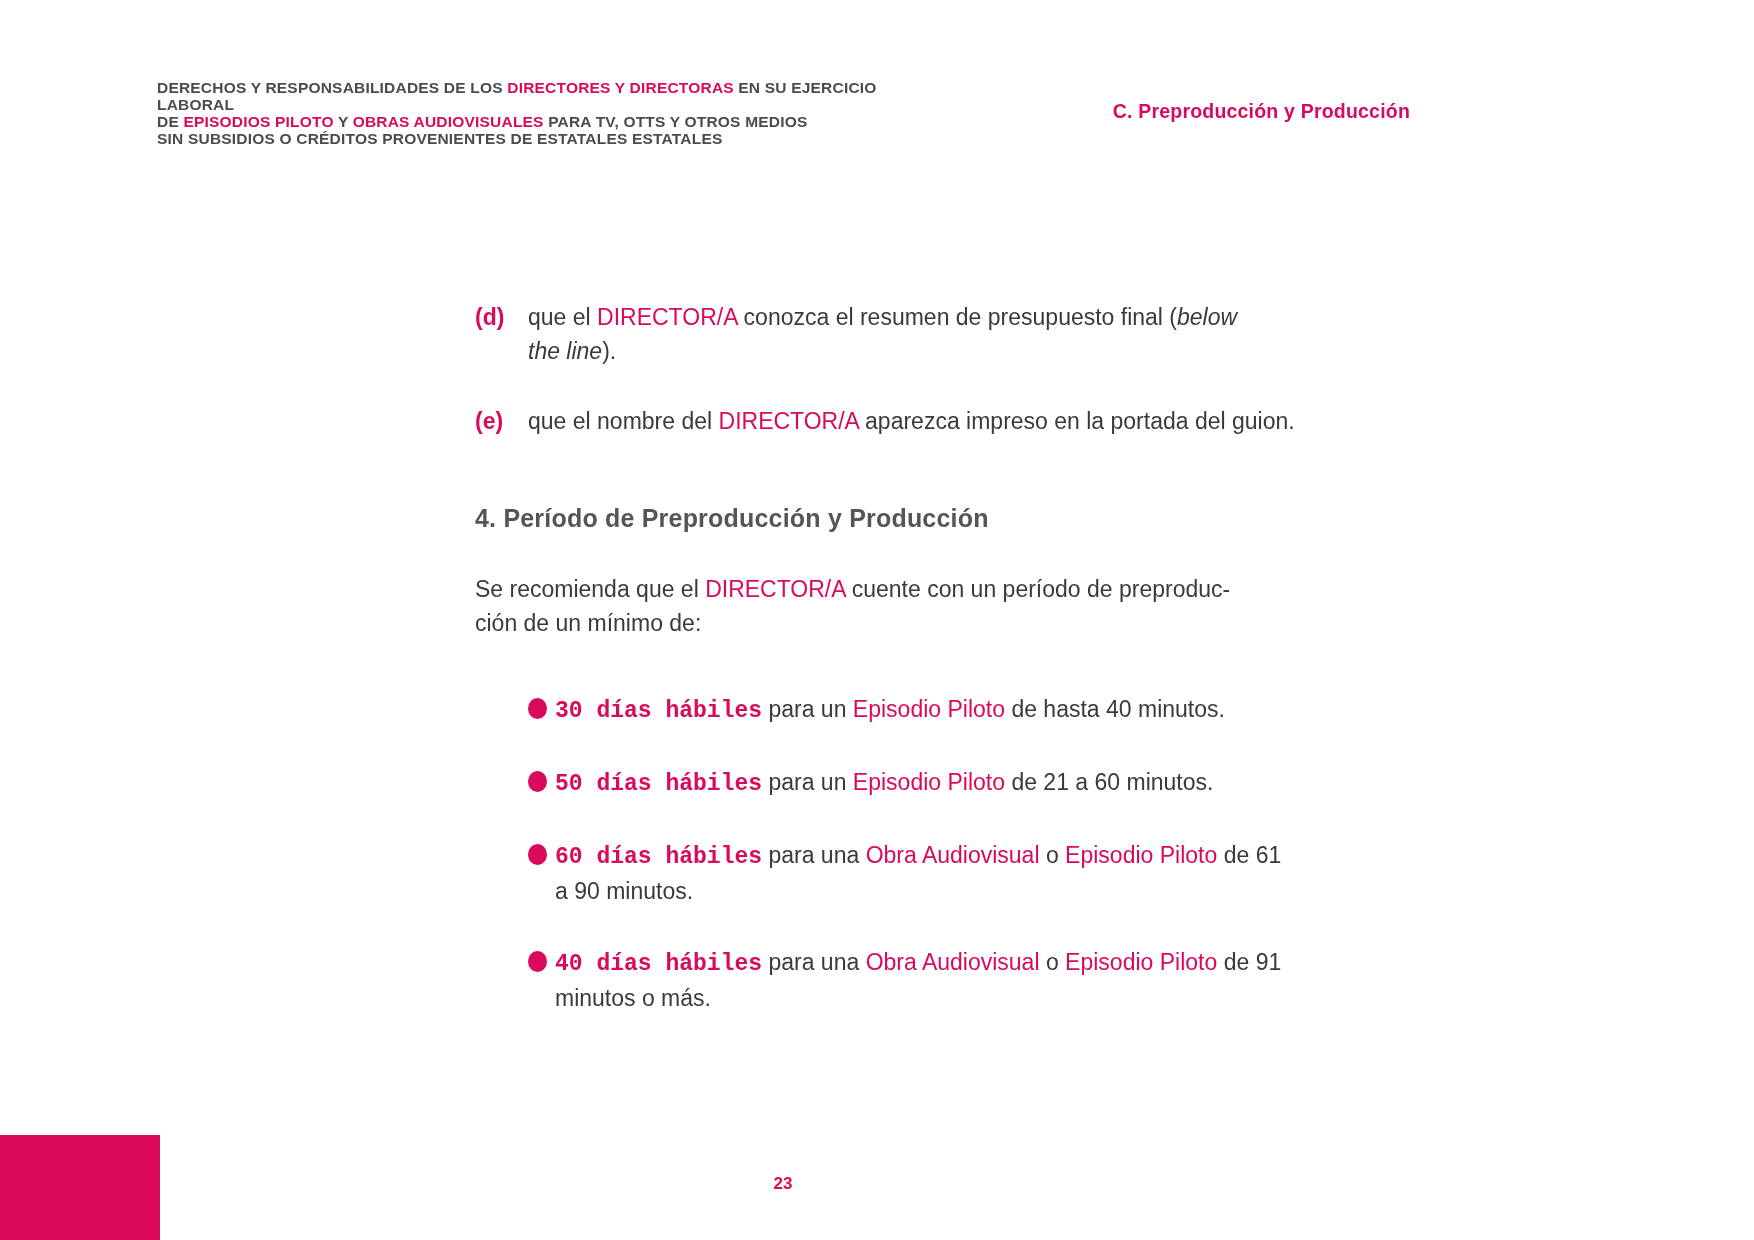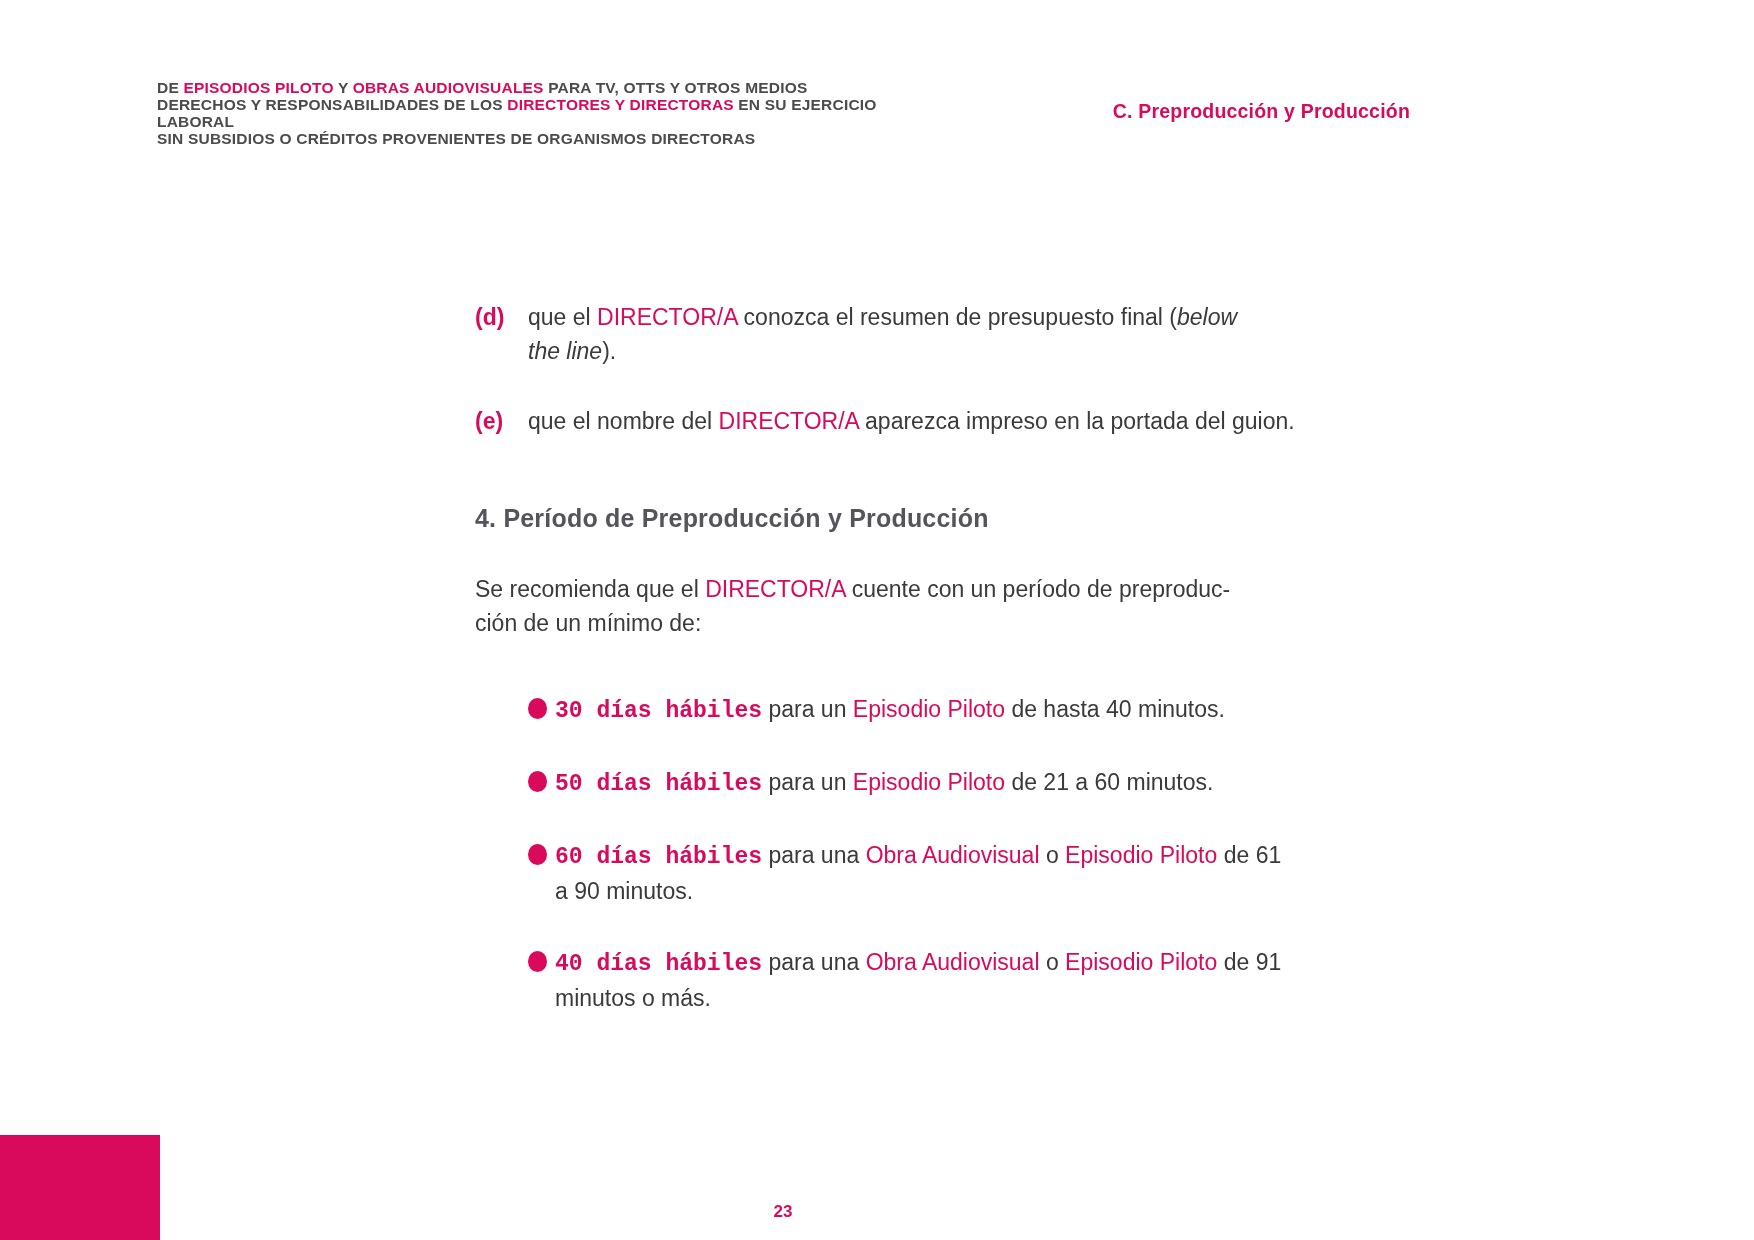--- a/index.html
+++ b/index.html
@@ -48,30 +48,30 @@
   }
   .btxt{flex:1;}
   .lead{font-weight:700;color:var(--accent);font-family:Liberation Mono, monospace;}
   
   .corner-block{
     position:absolute;left:0;bottom:0;width:160px;height:105px;
     background:var(--accent);
   }
   .page-num{
     position:absolute;left:718px;top:1174px;width:130px;text-align:center;
-    font-size:17px;font-weight:700;color:var(--accent);margin-top:28px;
+    font-size:17px;font-weight:700;color:var(--accent);
   }
 </style>
 </head>
 <body>
 
 <div class="header-left">
+  <div><span>DERECHOS Y RESPONSABILIDADES DE LOS </span><span class="pink">DIRECTORES Y DIRECTORAS</span><span> EN SU EJERCICIO LABORAL</span></div>
   <div><span>DE </span><span class="pink">EPISODIOS PILOTO</span><span> Y </span><span class="pink">OBRAS AUDIOVISUALES</span><span> PARA TV, OTTS Y OTROS MEDIOS</span></div>
-  <div><span>DERECHOS Y RESPONSABILIDADES DE LOS </span><span class="pink">DIRECTORES Y DIRECTORAS</span><span> EN SU EJERCICIO LABORAL</span></div>
-  <div>SIN SUBSIDIOS O CRÉDITOS PROVENIENTES DE ORGANISMOS DIRECTORAS</div>
+  <div>SIN SUBSIDIOS O CRÉDITOS PROVENIENTES DE ESTATALES ESTATALES</div>
 </div>
 
 <div class="header-right">C. Preproducción y Producción</div>
 
 <div class="content">
 
   <div class="item">
     <span class="label">(d)</span>
     <div class="itxt"><span>que el </span><span class="pink">DIRECTOR/A</span><span> conozca el resumen de presupuesto final (</span><i>below</i><br><i>the line</i><span>).</span></div>
   </div>

